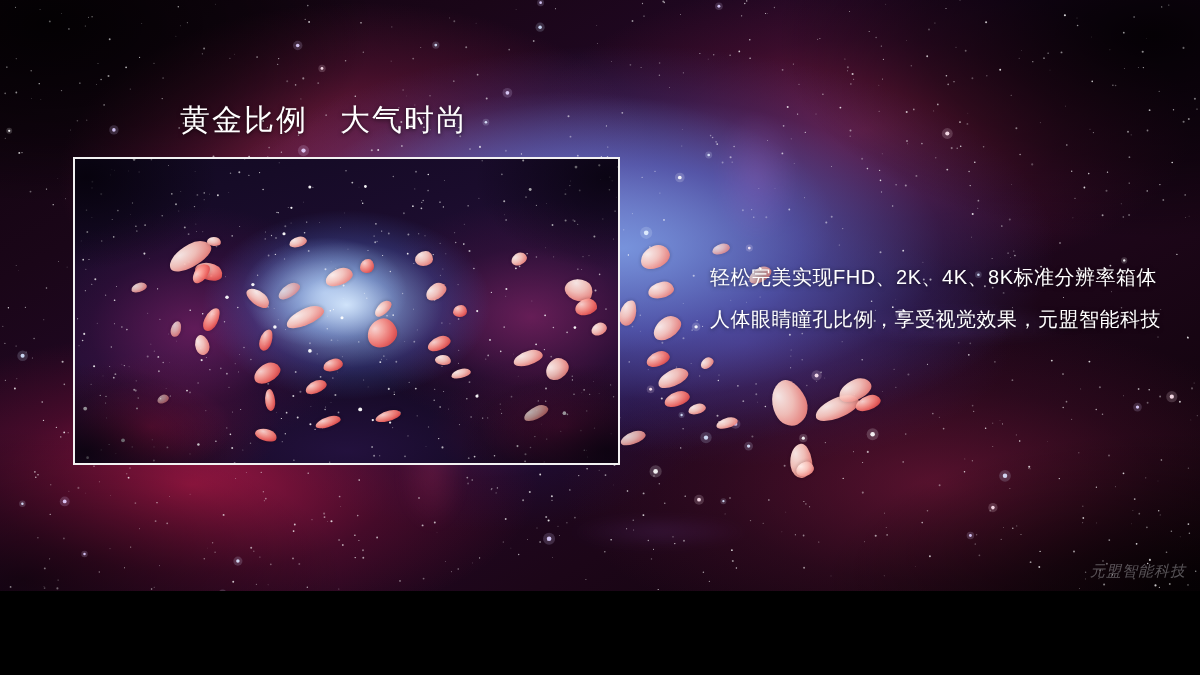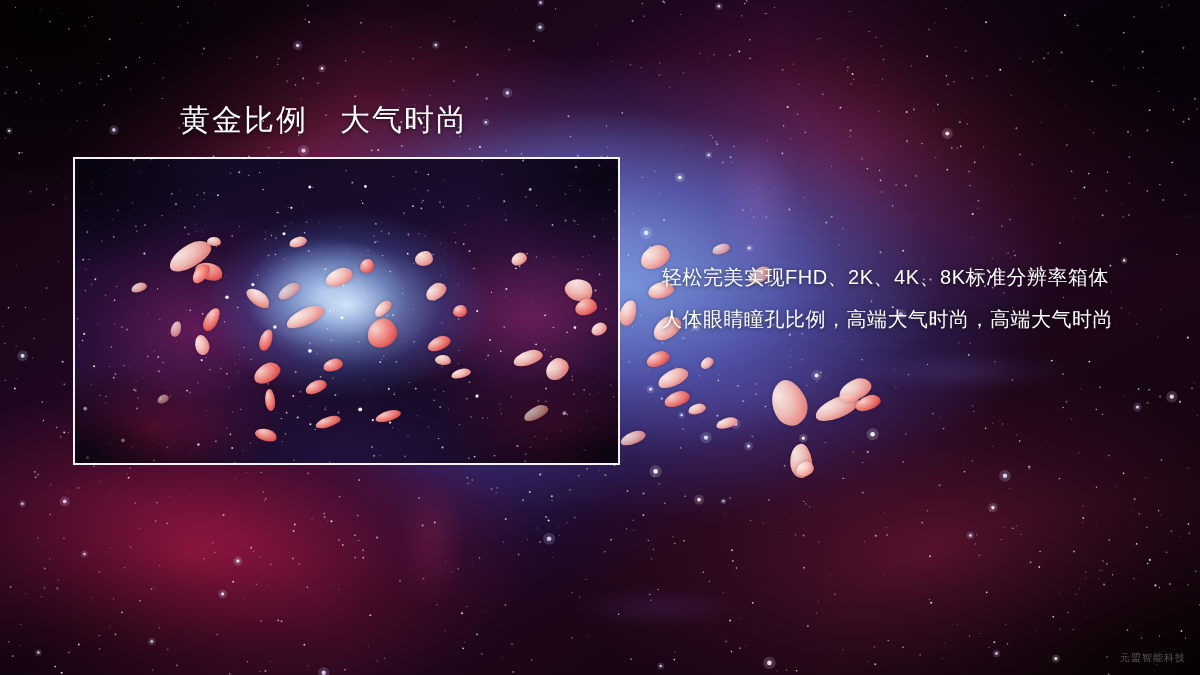--- a/index.html
+++ b/index.html
@@ -3,21 +3,21 @@
 <meta charset="utf-8">
 <style>
   html, body {
     margin: 0;
     padding: 0;
     background: #000;
   }
   #slide {
     position: relative;
     width: 1200px;
-    height: 675px;
+    height: 591px;
     overflow: hidden;
     font-family: "Liberation Sans", "DejaVu Sans", sans-serif;
     background: #0a0208;
   }
 
   
   .bg-layer {
     position: absolute;
     inset: 0;
     pointer-events: none;
@@ -108,28 +108,30 @@
     top: 256px;
     width: 500px;
   }
   #body-copy .line {
     font-size: 20px;
     line-height: 42px;
     color: #ffffff;
     letter-spacing: .5px;
     white-space: nowrap;
     text-shadow: 0 1px 4px rgba(0,0,0,0.6);
+    margin-left: 48px;
   }
   #watermark {
     position: absolute;
     right: 14px;
     bottom: 10px;
-    font-size: 10px;
+    font-size: 15px;
     letter-spacing: 1px;
     color: rgba(196,196,200,0.42);
+    font-style: italic;
   }
 
   
   .petal {
     position: absolute;
     border-radius: 60% 40% 55% 45% / 60% 55% 45% 40%;
     background: radial-gradient(ellipse at 32% 28%, #ffd7d2 0%, #fba39a 30%, #f06a65 62%, #c8282f 100%);
     box-shadow: 0 0 4px rgba(0,0,0,0.25);
   }
   .petal.deep {
@@ -1918,17 +1920,17 @@
         <span class="petal pale" style="left:490px;top:120px;width:28px;height:22px;transform:rotate(25deg);opacity:0.95;"></span>
         <span class="petal " style="left:500px;top:140px;width:22px;height:16px;transform:rotate(-10deg);opacity:0.95;"></span>
         <span class="petal pale" style="left:516px;top:164px;width:16px;height:12px;transform:rotate(-18deg);opacity:0.95;"></span>
         <span class="petal pale" style="left:82px;top:236px;width:12px;height:8px;transform:rotate(-20deg);opacity:0.7;"></span>
       </div>
     <div class="panel-vignette"></div>
   </div>
 
   <div id="body-copy">
     <div class="line">轻松完美实现FHD、2K、4K、8K标准分辨率箱体</div>
-    <div class="line">人体眼睛瞳孔比例，高端大气时尚，高端大气时尚</div>
+    <div class="line">人体眼睛瞳孔比例，享受视觉效果，元盟智能科技</div>
   </div>
 
   <div id="watermark">元盟智能科技</div>
 </div>
 
 </body></html>

